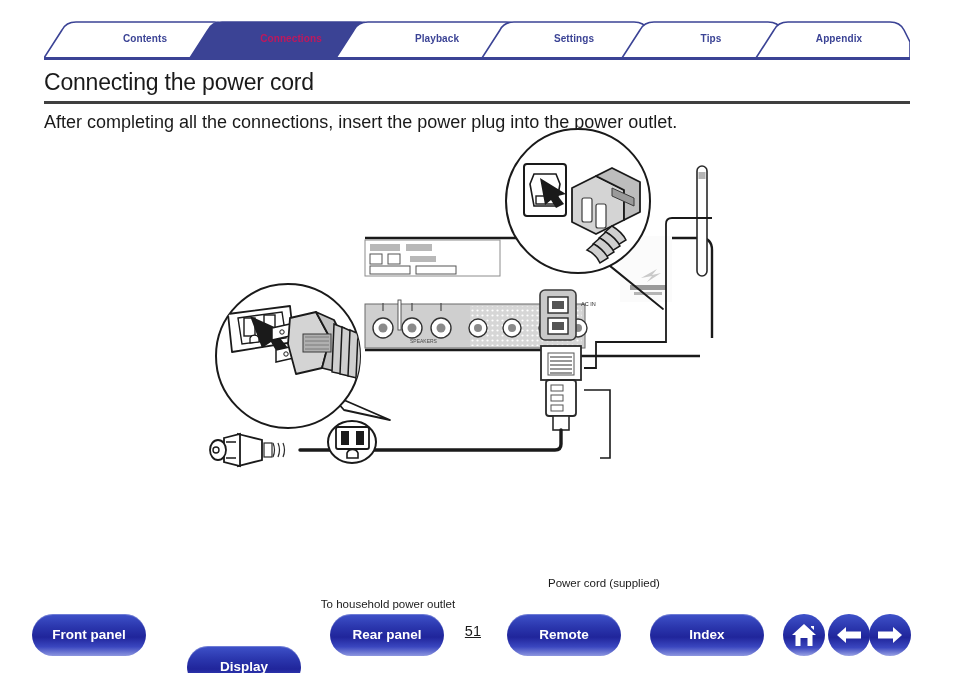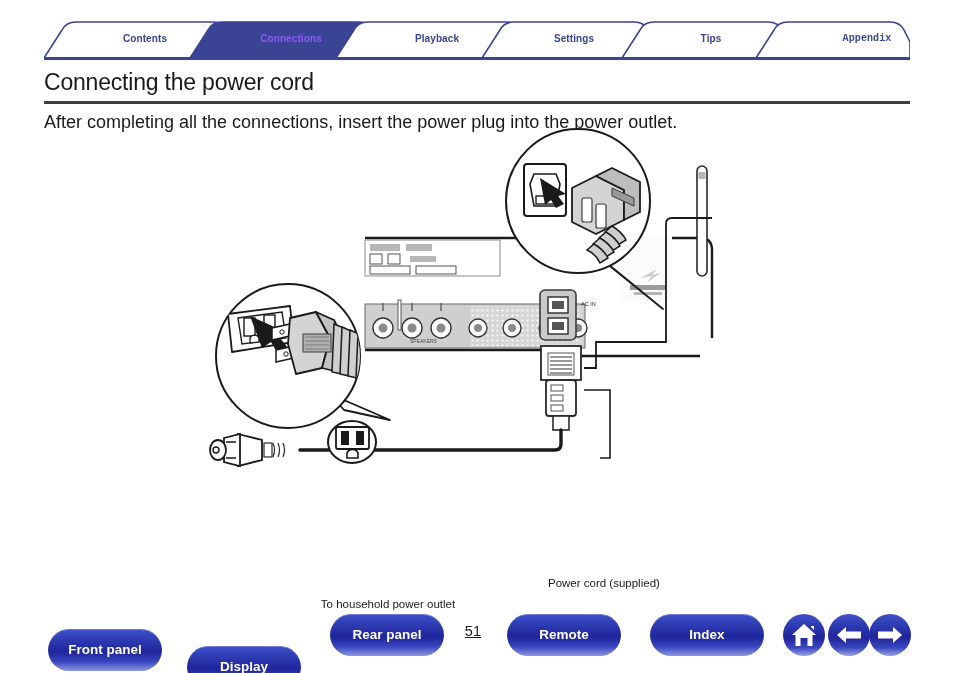--- a/index.html
+++ b/index.html
@@ -30,21 +30,21 @@
     top: 0;
     height: 38px;
     line-height: 38px;
     text-align: center;
     font-size: 10px;
     font-weight: bold;
     color: #3b4395;
     white-space: nowrap;
     letter-spacing: 0.1px;
   }
-  .tab-label.active { color: #8b5cf6; text-align: center; }
+  .tab-label.active { color: #be185d; text-align: center; }
 
   #tabrule {
     position: absolute;
     left: 44px;
     top: 57px;
     width: 866px;
     height: 3px;
     background: #3b4395;
   }
 
@@ -170,21 +170,21 @@
     <path d="M578,38 L596,10 Q600,2 610,2 L724,2 Q734,2 738,10 L756,38 Z" fill="#ffffff" stroke="#3b4395" stroke-width="1.6" stroke-linejoin="round"></path>
 
     <path d="M712,38 L730,10 Q734,2 744,2 L846,2 Q856,2 860,10 L866,22 L866,38 Z" fill="#ffffff" stroke="#3b4395" stroke-width="1.6" stroke-linejoin="round"></path>
   </svg>
 
   <div class="tab-label" style="left:26px;  width:150px;">Contents</div>
   <div class="tab-label active" style="left:172px; width:150px;">Connections</div>
   <div class="tab-label" style="left:318px; width:150px;">Playback</div>
   <div class="tab-label" style="left:464px; width:132px;">Settings</div>
   <div class="tab-label" style="left:604px; width:126px;">Tips</div>
-  <div class="tab-label" style="left:766px; width:114px;font-family:Liberation Mono, monospace;">Appendix</div>
+  <div class="tab-label" style="left:738px; width:114px;">Appendix</div>
 </div>
 <div id="tabrule"></div>
 
 <div id="page-title">Connecting the power cord</div>
 <div id="title-rule"></div>
 <div id="intro-text">After completing all the connections, insert the power plug into the power outlet.</div>
 
 <div id="figure">
   <svg width="954" height="390" viewBox="0 0 954 390">
     <defs>
@@ -370,21 +370,21 @@
   </svg>
 
   <div class="fig-caption" id="cap-outlet">
     <div>To household power outlet</div>
     <div>(AC 120 V, 60 Hz)</div>
   </div>
   <div class="fig-caption" id="cap-cord">Power cord (supplied)</div>
 </div>
 
 <div id="bottomnav">
-  <div class="navbtn" style="left:48px;  width:114px;margin-top:15px;">Front panel</div>
+  <div class="navbtn" style="left:32px;  width:114px;">Front panel</div>
   <div class="navbtn" style="left:187px; width:114px;margin-top:32px;">Display</div>
   <div class="navbtn" style="left:330px; width:114px;">Rear panel</div>
 
   <div id="pagenum">51</div>
 
   <div class="navbtn" style="left:507px; width:114px;">Remote</div>
   <div class="navbtn" style="left:650px; width:114px;">Index</div>
 
   <div class="navcircle" style="left:783px;">
     <svg width="42" height="42" viewBox="0 0 42 42">

